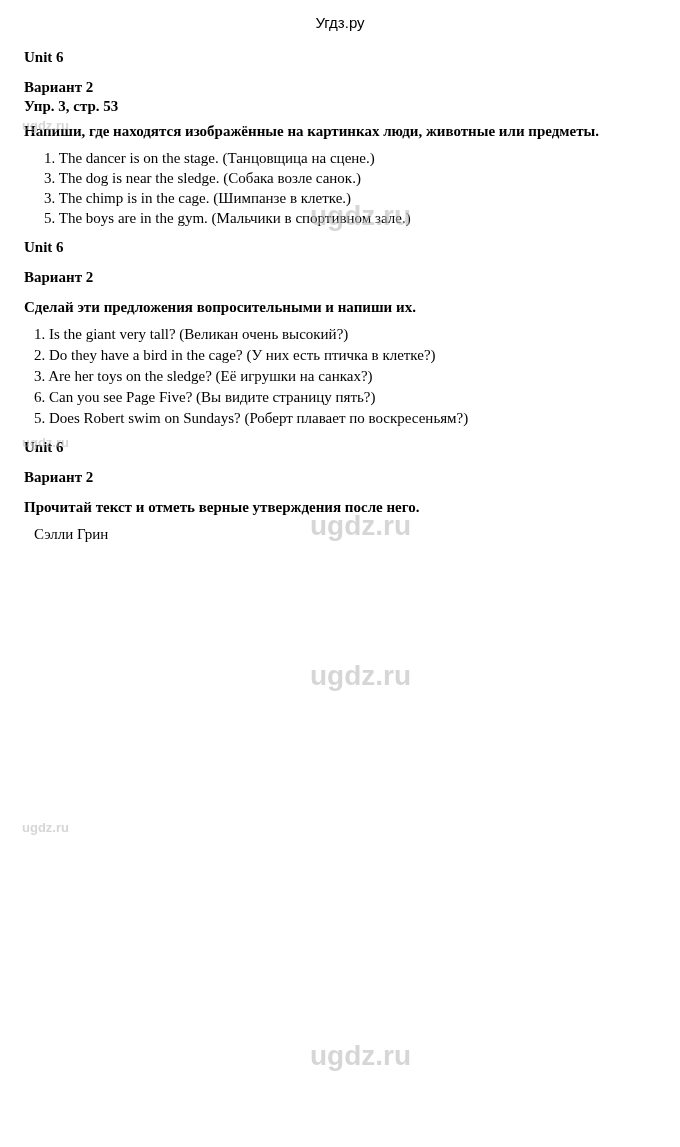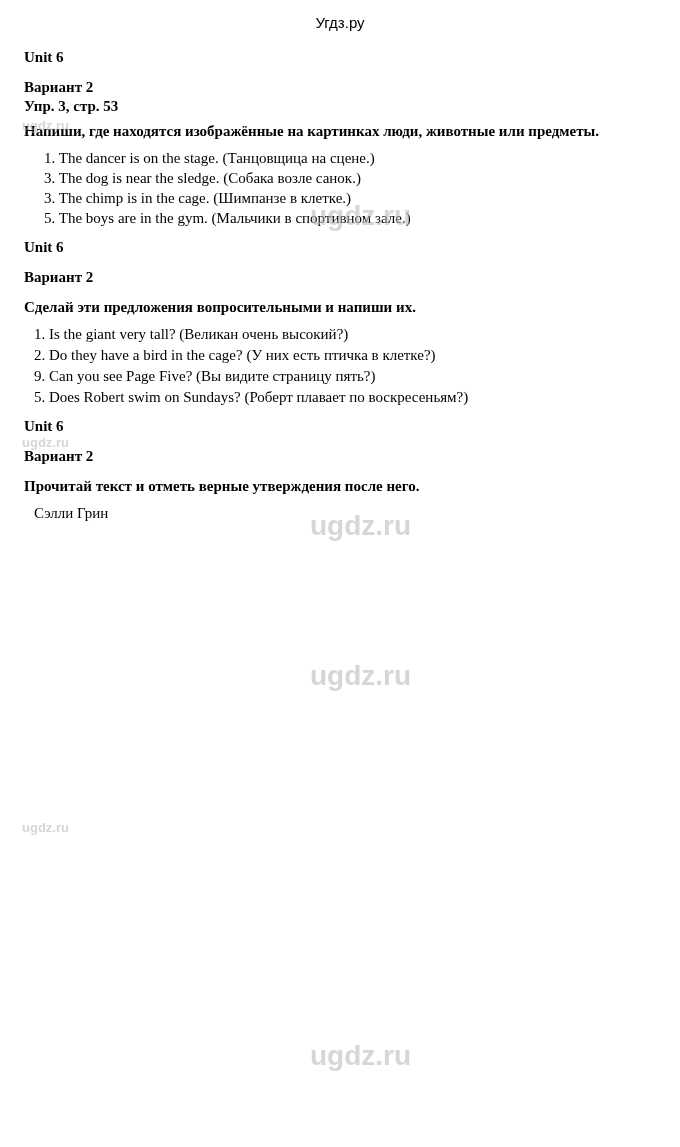--- a/index.html
+++ b/index.html
@@ -134,21 +134,22 @@
 
   <div class="section">
     <div class="unit-label">Unit 6</div>
     <div class="divider"></div>
     <div class="variant-label">Вариант 2</div>
     <div class="divider"></div>
     <div class="task-text">Сделай эти предложения вопросительными и напиши их.</div>
     <div class="answer-block">
       <p>1. Is the giant very tall? (Великан очень высокий?)</p>
       <p>2. Do they have a bird in the cage? (У них есть птичка в клетке?)</p>
-      <p>9. Can you see Page Five? (Вы видите страницу пять?)</p>
+      <p>3. Are her toys on the sledge? (Её игрушки на санках?)</p>
+      <p>6. Can you see Page Five? (Вы видите страницу пять?)</p>
       <p>5. Does Robert swim on Sundays? (Роберт плавает по воскресеньям?)</p>
     </div>
   </div>
 
   <div class="section">
     <div class="unit-label">Unit 6</div>
     <div class="divider"></div>
     <div class="variant-label">Вариант 2</div>
     <div class="divider"></div>
     <div class="task-text">Прочитай текст и отметь верные утверждения после него.</div>

